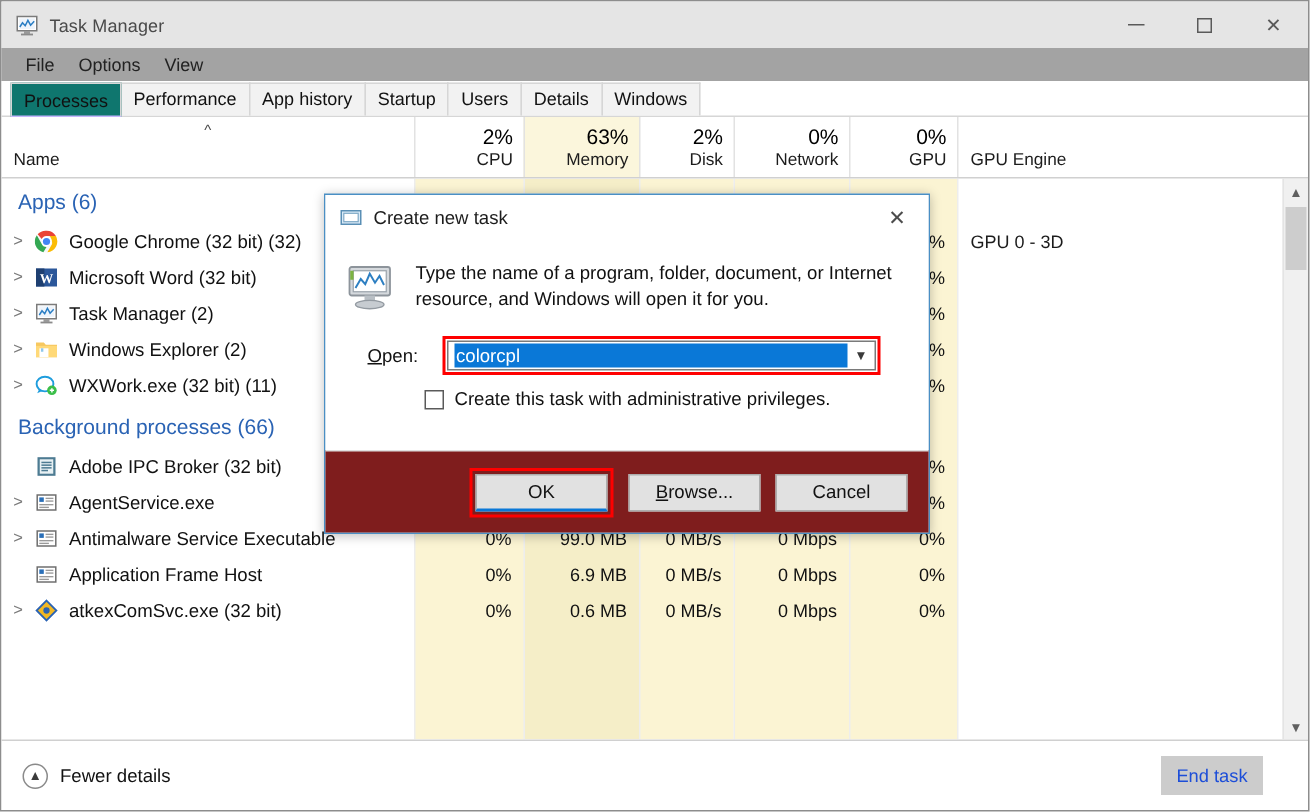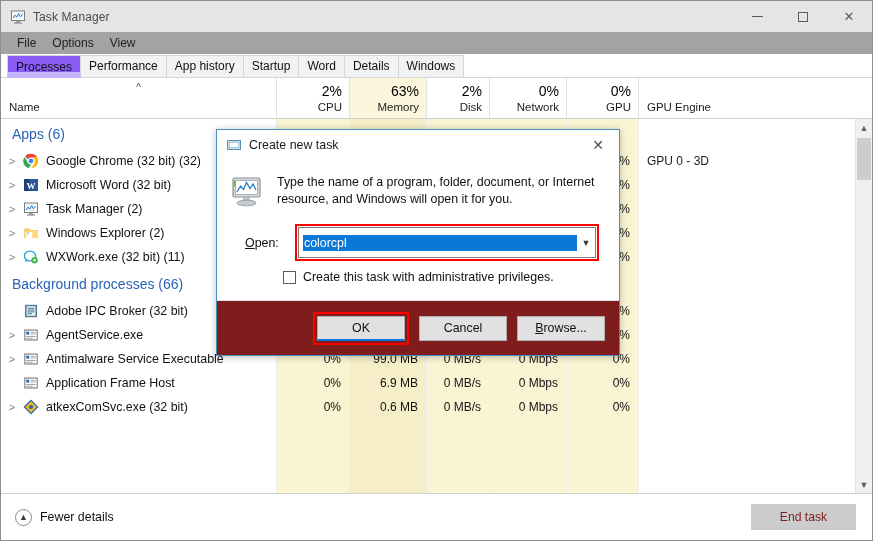--- a/index.html
+++ b/index.html
@@ -104,24 +104,24 @@
     color: #111;
     background: #f2f2f2;
     border: 1px solid #d6d6d6;
     border-bottom: none;
     margin-right: -1px;
     box-sizing: border-box;
     cursor: default;
     white-space: nowrap;
   }
   .tab.active {
-    background: #8b5cf6;
+    background: #0f766e;
     position: relative;
     z-index: 3;
-    border-bottom: 6px solid #c4b5fd;
+    border-bottom: 1px solid #c4b5fd;
     margin-bottom: -1px;
     height: 23px;
     line-height: 22px;
   }
 
   
   .colheader {
     height: 40px;
     background: #ffffff;
     border-bottom: 1px solid #d0d0d0;
@@ -283,25 +283,25 @@
     border: 1px solid #8a8a8a;
     border-radius: 50%;
     display: flex; align-items: center; justify-content: center;
     font-size: 9px; color: #3a3a3a;
     margin-right: 8px;
     box-sizing: border-box;
   }
   .fewer-text { font-size: 12.4px; color: #111; }
   .endtask {
     position: absolute;
-    right: 16px;
-    width: 105px; height: 26px;
+    right: 30px;
+    width: 68px; height: 26px;
     background: #cccccc;
     border: 1px solid #cccccc;
-    color: #7f1d1d;
+    color: #1d4ed8;
     font-size: 12.2px;
     display: flex; align-items: center; justify-content: center;
     cursor: default;
     box-sizing: border-box;
   }
 
   
   #dialog {
     position: absolute;
     left: 216px; top: 129px;
@@ -374,23 +374,23 @@
     font-size: 12.4px;
     color: #111;
     width: 50px;
     flex: none;
   }
   .dlg-openlabel u { text-decoration: underline; }
   .combo-outline {
     border: 2px solid #fe0000;
     padding: 1px;
     flex: 1 1 auto;
-    margin-right: 20px;
-    box-sizing: border-box;
-    height: 37px;
+    margin-right: 32px;
+    box-sizing: border-box;
+    height: 26px;
     display: flex;
   }
   .combo {
     flex: 1 1 auto;
     border: 1px solid #7a7a7a;
     background: #ffffff;
     display: flex;
     align-items: center;
     box-sizing: border-box;
     height: 100%;
@@ -497,21 +497,21 @@
     <div class="menu-item">File</div>
     <div class="menu-item">Options</div>
     <div class="menu-item">View</div>
   </div>
 
   <div class="tabstrip">
     <div class="tab active">Processes</div>
     <div class="tab">Performance</div>
     <div class="tab">App history</div>
     <div class="tab">Startup</div>
-    <div class="tab">Word</div>
+    <div class="tab">Users</div>
     <div class="tab">Details</div>
     <div class="tab">Windows</div>
   </div>
 
   <div class="colheader">
     <div class="col name-col" style="width:275px">
       <span class="sort-caret">^</span>
       <span class="pct"></span>
       <span class="cname">Name</span>
     </div>
@@ -853,19 +853,19 @@
     <div class="dlg-checkrow">
       <span class="chkbox"></span>
       <span class="chklabel">Create this task with administrative privileges.</span>
     </div>
   </div>
 
   <div class="dlg-footer">
     <div class="btn-outline">
       <div class="btn default">OK</div>
     </div>
-    <div class="btn">Cancel</div>
     <div class="btn">
         <span><u>B</u>rowse...</span>
       </div>
+    <div class="btn">Cancel</div>
   </div>
 
 </div>
 
 </body></html>

